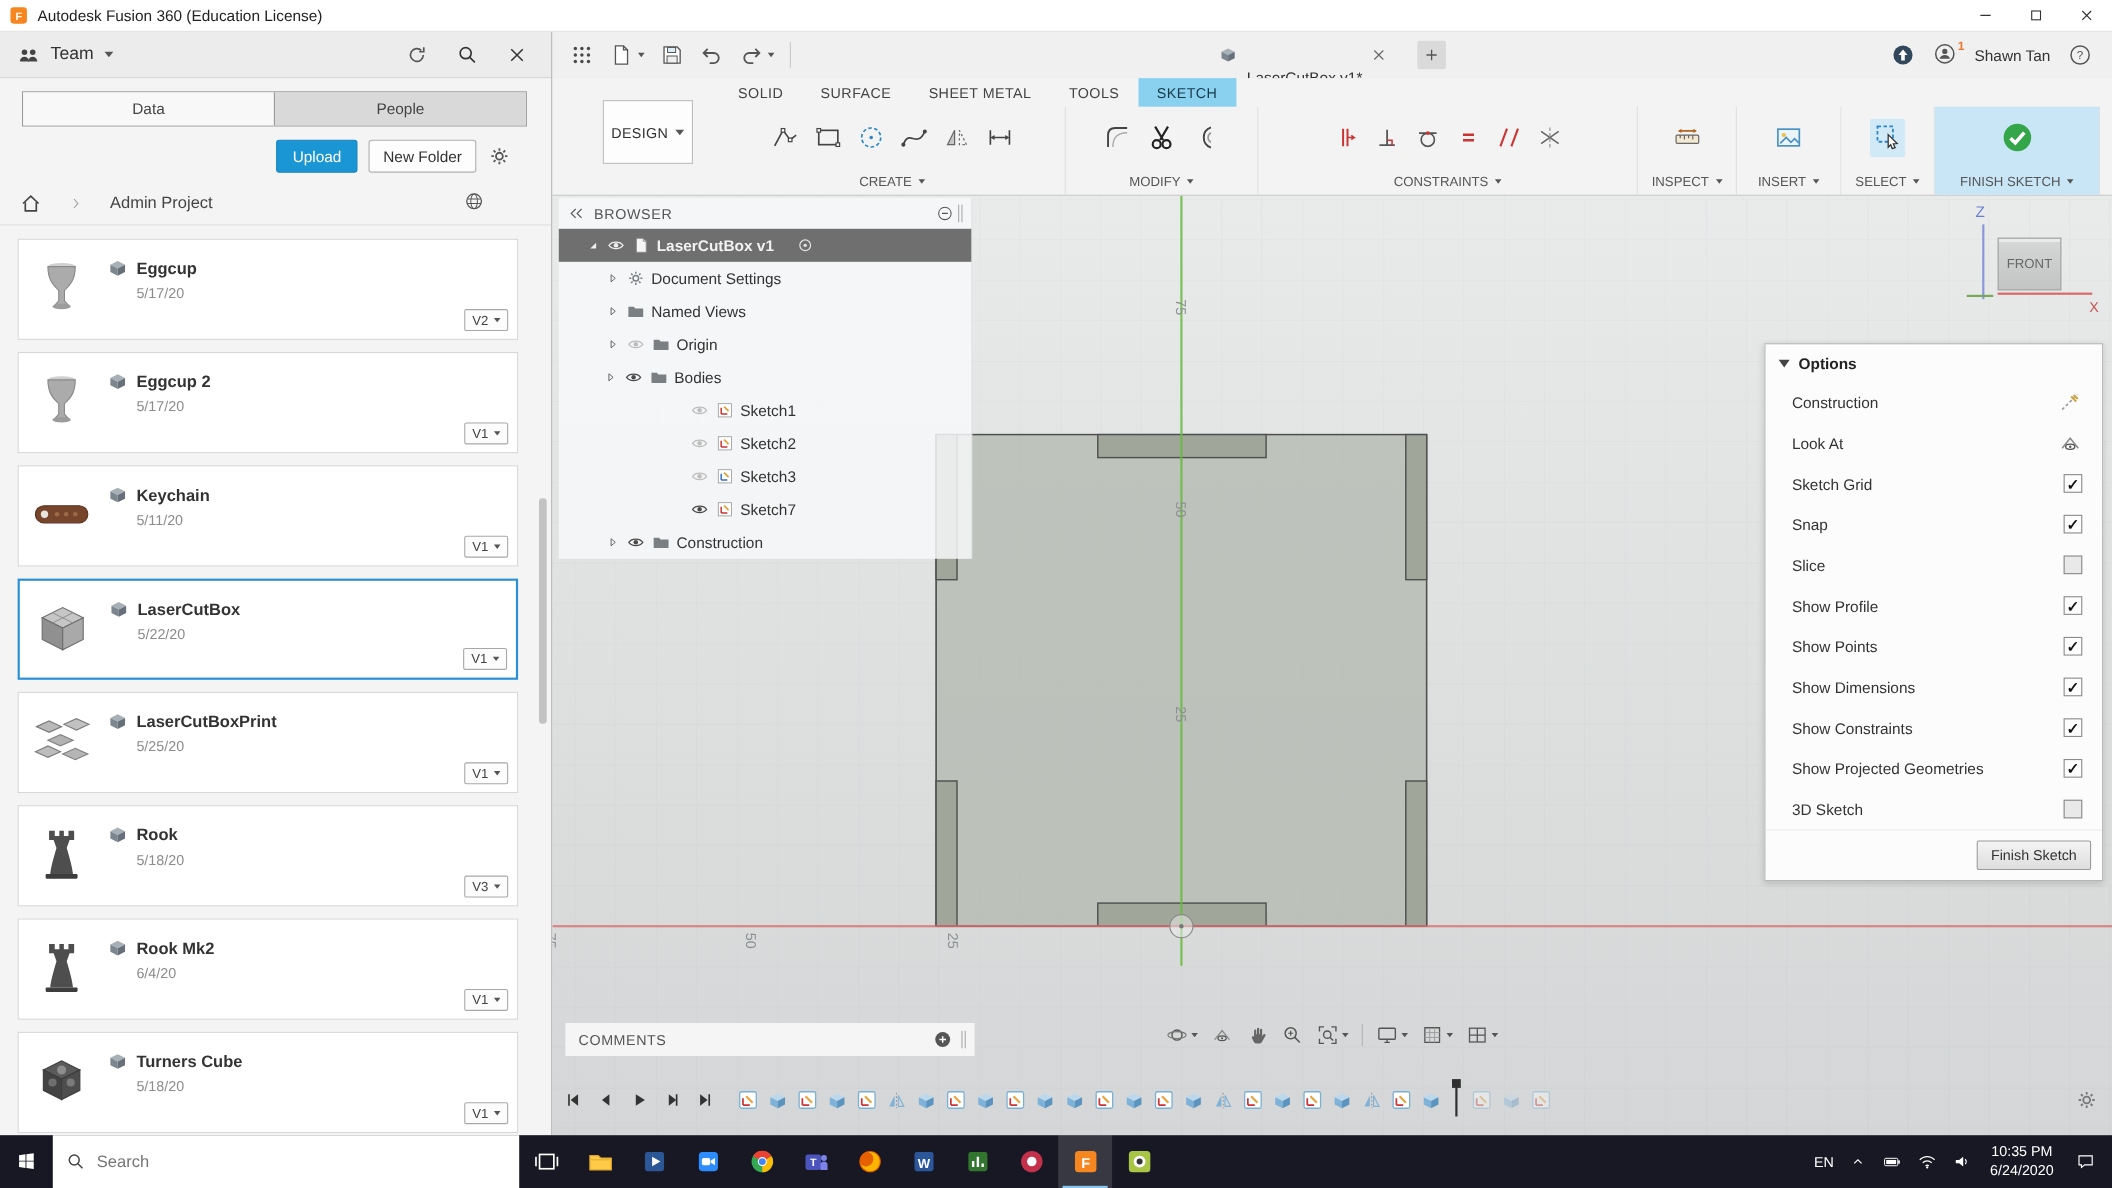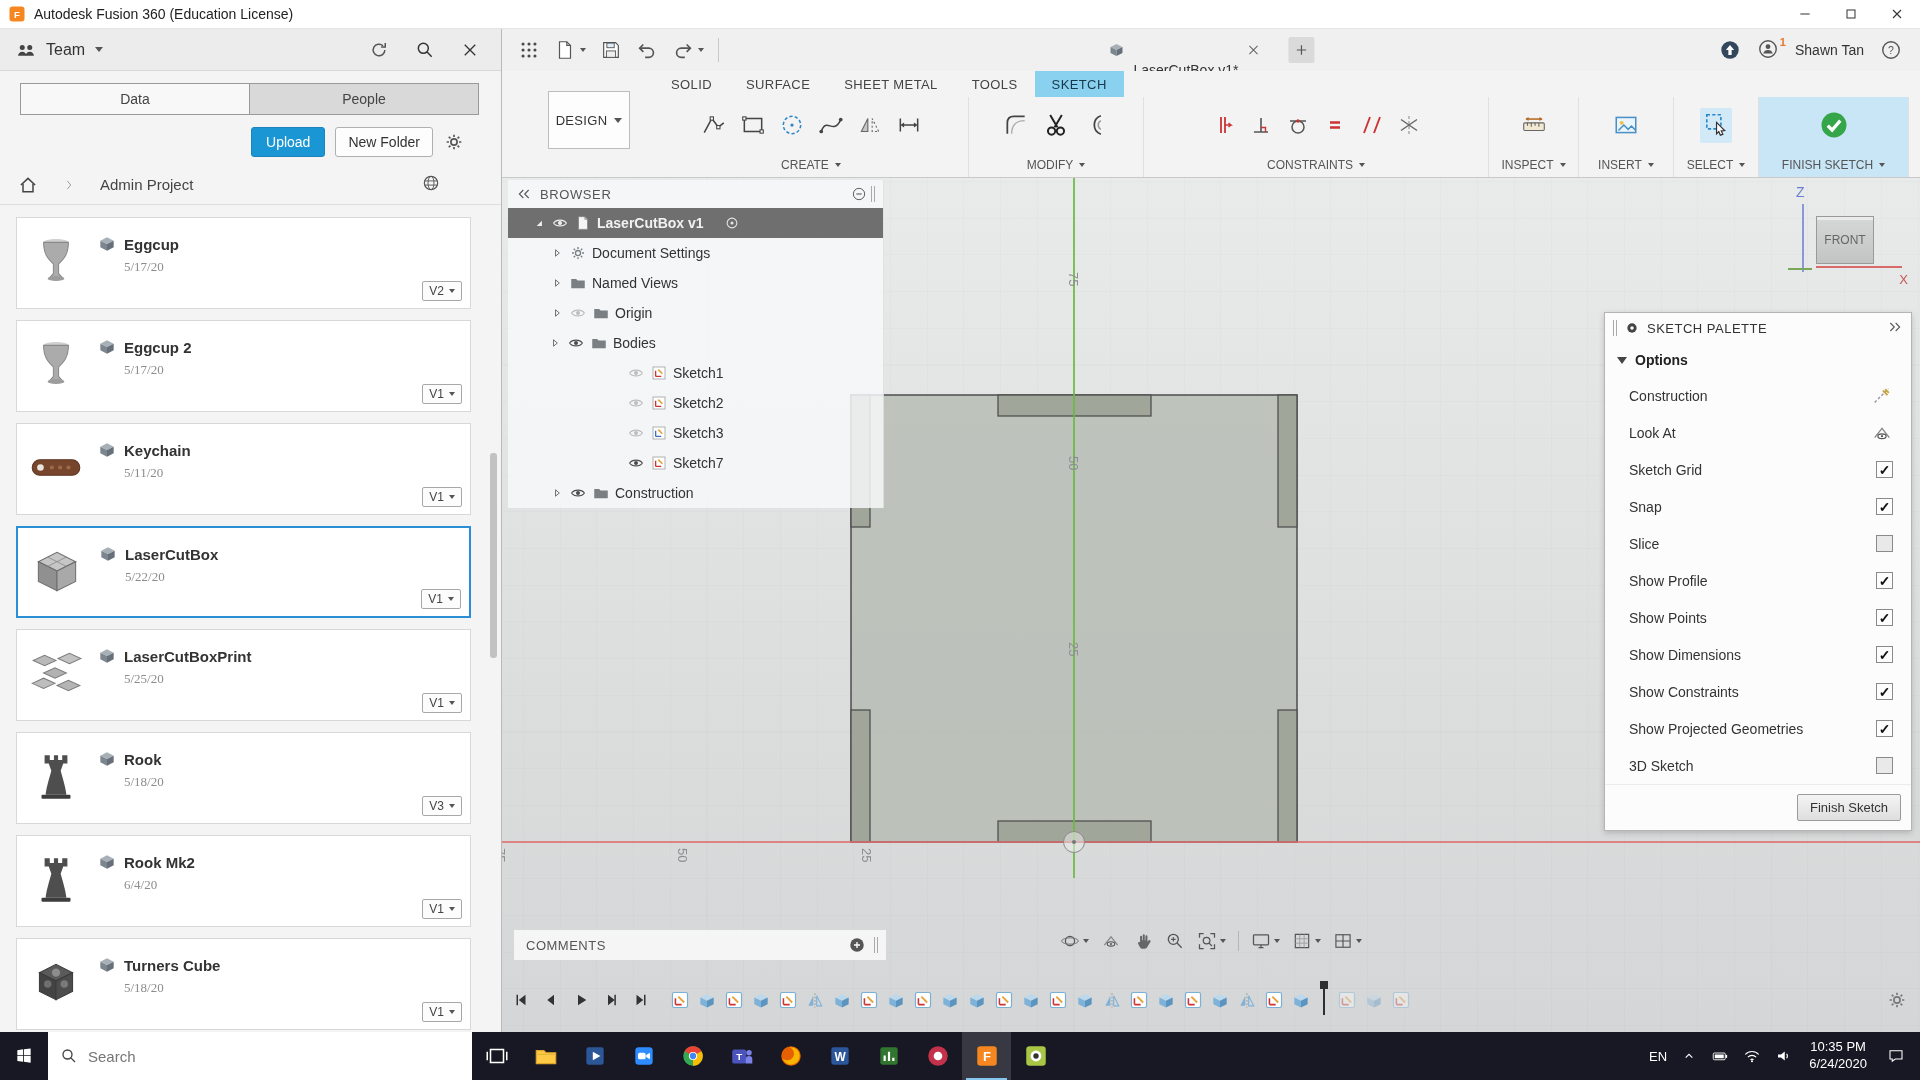--- a/index.html
+++ b/index.html
@@ -35,21 +35,21 @@
   .breadcrumb-row { height:40px; display:flex; align-items:center; gap:24px; padding:0 60px 0 18px; border-bottom:1px solid #ddd; }
   .breadcrumb-text { font-size:15px; color:#444; }
   .breadcrumb-row .right { margin-left:auto; }
   .project-list { padding:12px 30px 0 16px; }
   .project-card { position:relative; height:92px; background:#fff; border:1px solid #d8d8d8; margin-bottom:11px; display:flex; align-items:flex-start; }
   .project-card.selected { border:2px solid #2a8fd4; }
   .thumb { width:58px; height:58px; margin:14px 12px 0 10px; }
   .card-info { padding-top:16px; }
   .name-row { display:flex; align-items:center; gap:7px; }
   .card-name { font-size:15px; font-weight:bold; color:#333; }
-  .card-date { font-size:13px; color:#8c8c8c; margin-top:5px; margin-left:27px;font-family:Liberation Serif, serif; }
+  .card-date { font-size:13px; color:#8c8c8c; margin-top:5px; margin-left:27px; }
   .ver-chip { position:absolute; right:8px; bottom:7px; border:1px solid #a8a8a8; background:#fcfcfc; font-size:12px; color:#444; padding:2px 6px; display:flex; align-items:center; gap:5px; border-radius:2px; }
   .panel-scrollbar { position:absolute; right:4px; top:424px; width:7px; height:205px; background:#c2c2c2; border-radius:3px; }
 
   
   .qat { position:absolute; left:502px; top:29px; right:0; height:42px; background:#f0f0f0; display:flex; align-items:center; gap:14px; padding-left:16px; z-index:30; }
   .qat-sep { width:1px; height:24px; background:#c9c9c9; }
   .qat-item { display:flex; align-items:center; gap:4px; }
   .doc-tab { position:absolute; left:50%; top:0; transform:translateX(-50%); height:100%; display:flex; align-items:center; gap:8px; }
   .doc-title { font-size:14px; color:#333;margin-top:40px; }
   .plus-tile { width:26px; height:26px; background:#dadada; display:flex; align-items:center; justify-content:center; margin-left:20px; border-radius:2px; }
@@ -1322,33 +1322,20 @@
       </div>
     <span class="i i22 tl-gear" style="color:#777">
         <svg viewBox="0 0 24 24">
           <circle cx="12" cy="12" r="3.4" fill="none" stroke="currentColor" stroke-width="1.8"></circle>
           <path d="M12 4 v2.5 M12 17.5 V20 M4 12 h2.5 M17.5 12 H20 M6.3 6.3 l1.8 1.8 M15.9 15.9 l1.8 1.8 M17.7 6.3 l-1.8 1.8 M8.1 15.9 l-1.8 1.8" stroke="currentColor" stroke-width="1.8"></path>
         </svg>
       </span>
   </div>
 
   <div class="sketch-palette">
-    <div class="palette-head">
-      <span class="grip"></span>
-      <span class="i i14">
-          <svg viewBox="0 0 24 24">
-            <circle cx="12" cy="12" r="8" fill="#444"></circle>
-            <circle cx="12" cy="12" r="3" fill="#fcfcfc"></circle>
-          </svg>
-        </span>
-      <span class="palette-title">SKETCH PALETTE</span>
-      <span class="right"><span class="i i16" style="color:#555"><svg viewBox="0 0 24 24">
-              <path d="M5 6 L11 12 L5 18 M13 6 L19 12 L13 18" fill="none" stroke="currentColor" stroke-width="1.6"></path>
-            </svg></span></span>
-    </div>
     <div class="options-row">
       <span class="tri-down"></span>
       <span class="options-label">Options</span>
     </div>
     <div id="palette-rows">
         <div class="palette-row">
           <span class="label">Construction</span>
           <span class="control">
             <span class="i i22">
               <svg viewBox="0 0 24 24">

